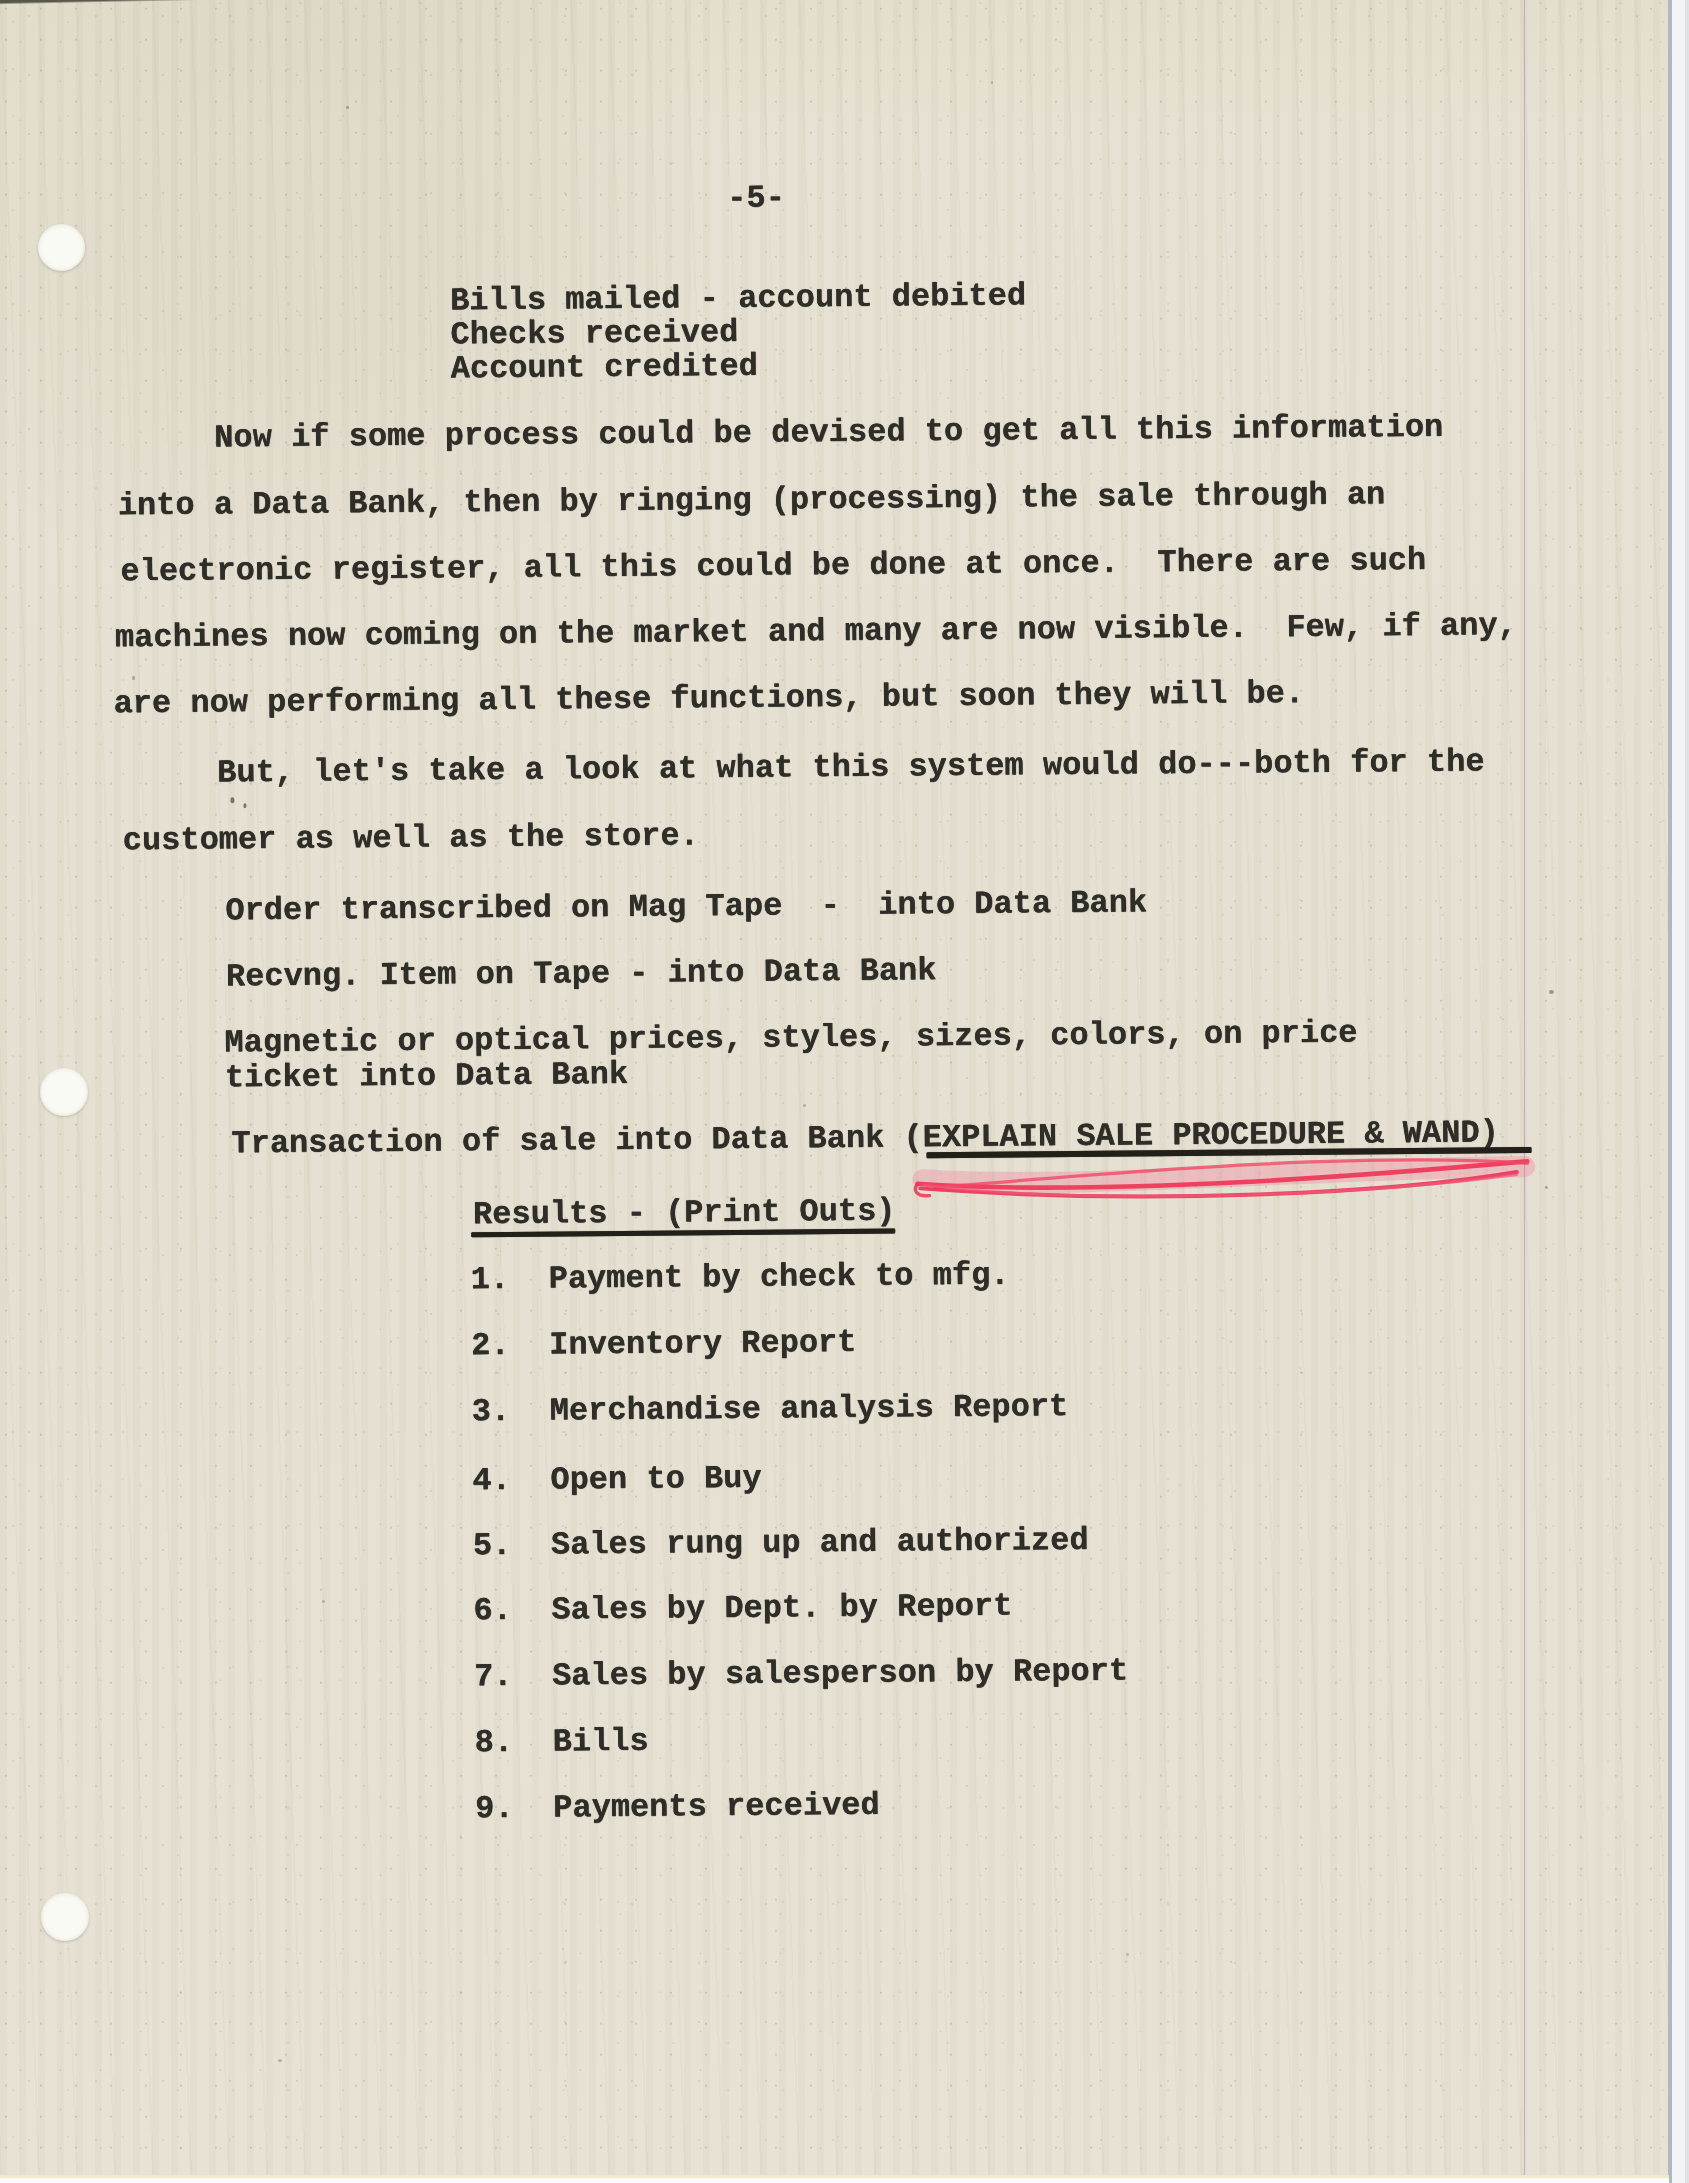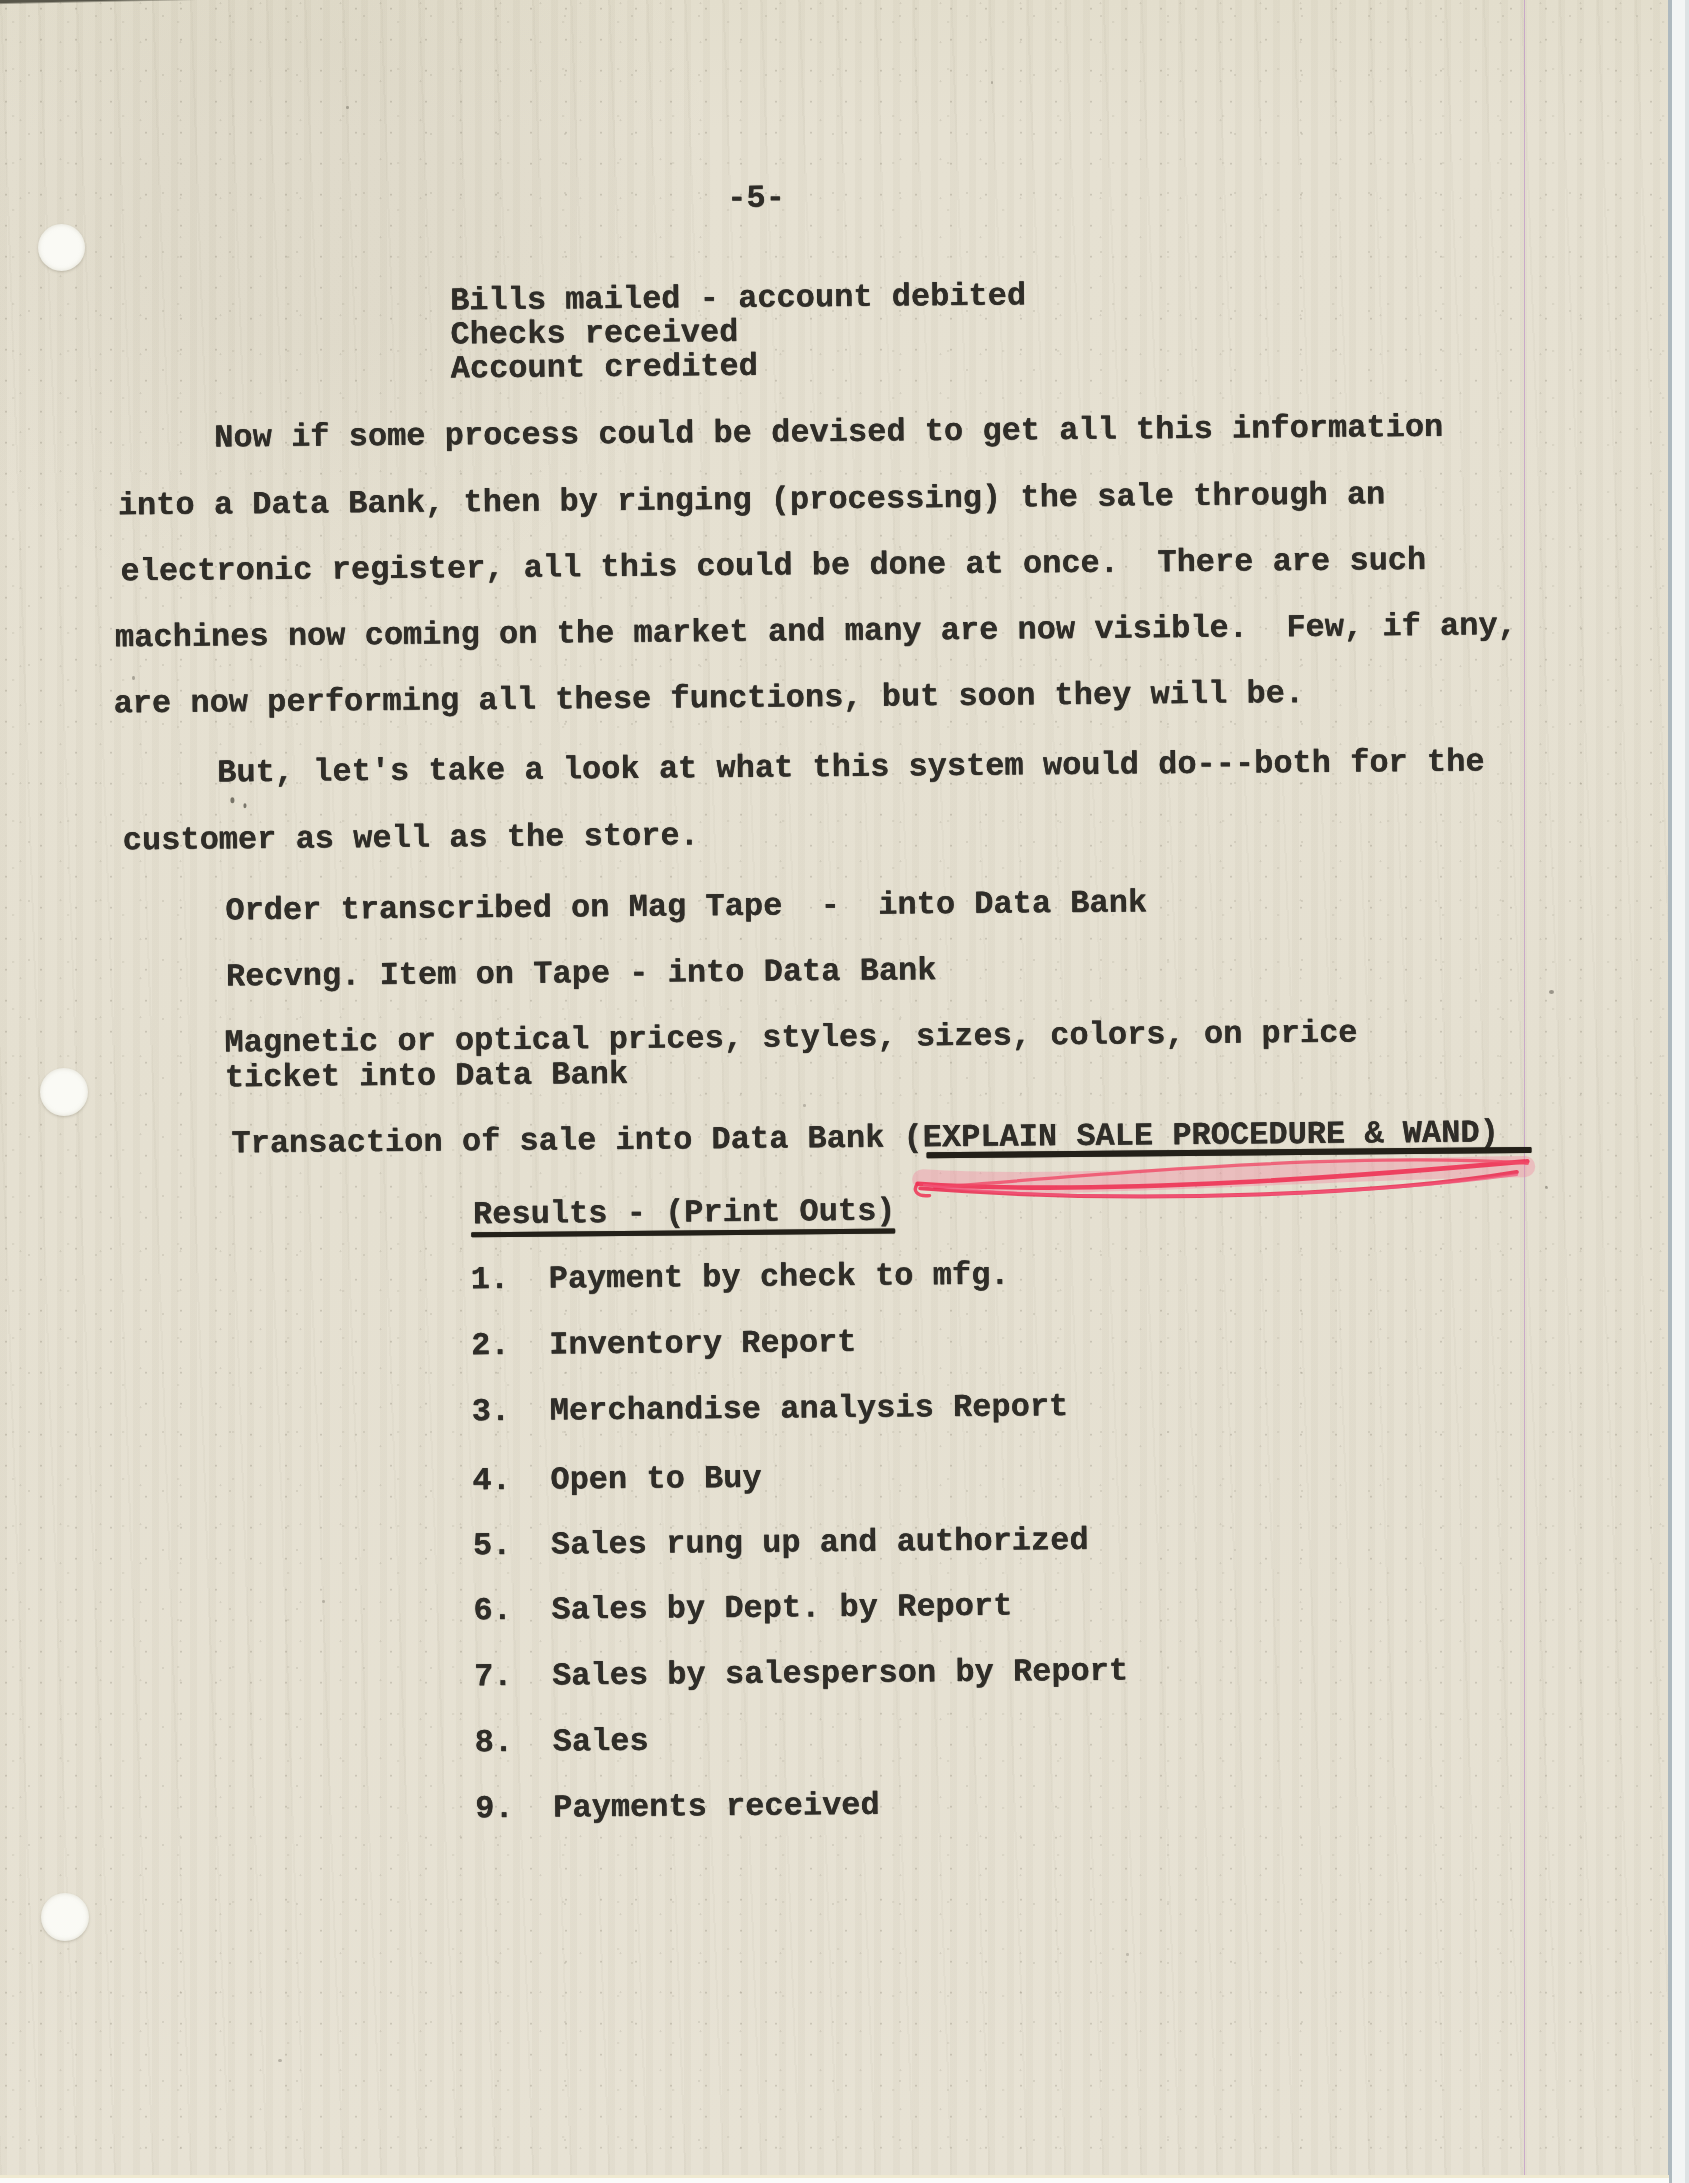--- a/index.html
+++ b/index.html
@@ -87,21 +87,21 @@
     <div class="tline" style="left:472px;top:1196px;">Results - (Print Outs)</div>
     <div class="rule" style="left:470px;top:1229px;width:424px;height:5.3px;"></div>
 
     <div class="tline" style="left:469px;top:1261px;"><span class="num">1.</span><span>Payment by check to mfg.</span></div>
     <div class="tline" style="left:469px;top:1327px;"><span class="num">2.</span><span>Inventory Report</span></div>
     <div class="tline" style="left:469px;top:1393px;"><span class="num">3.</span><span>Merchandise analysis Report</span></div>
     <div class="tline" style="left:469px;top:1462px;"><span class="num">4.</span><span>Open to Buy</span></div>
     <div class="tline" style="left:469px;top:1527px;"><span class="num">5.</span><span>Sales rung up and authorized</span></div>
     <div class="tline" style="left:469px;top:1592px;"><span class="num">6.</span><span>Sales by Dept. by Report</span></div>
     <div class="tline" style="left:469px;top:1658px;"><span class="num">7.</span><span>Sales by salesperson by Report</span></div>
-    <div class="tline" style="left:469px;top:1724px;"><span class="num">8.</span><span>Sales</span></div>
+    <div class="tline" style="left:469px;top:1724px;"><span class="num">8.</span><span>Bills</span></div>
     <div class="tline" style="left:469px;top:1790px;"><span class="num">9.</span><span>Payments received</span></div>
 
     <svg class="scribble" width="636" height="66" viewBox="0 0 960 100">
       <path d="M 18,34 C 260,52 660,20 930,22" fill="none" stroke="rgba(246,120,152,0.33)" stroke-width="32" stroke-linecap="round"></path>
       <path d="M 10,40 C 300,62 710,32 934,14" fill="none" stroke="#ee3355" stroke-width="7" stroke-linecap="round" opacity="0.9"></path>
       <path d="M 934,17 C 660,-4 260,30 36,46" fill="none" stroke="#f04866" stroke-width="5" stroke-linecap="round" opacity="0.8"></path>
       <path d="M 14,47 C 360,76 730,60 918,30" fill="none" stroke="#ea2c50" stroke-width="6" stroke-linecap="round" opacity="0.85"></path>
       <path d="M 918,34 C 610,72 210,68 20,42" fill="none" stroke="#f2557a" stroke-width="4" stroke-linecap="round" opacity="0.7"></path>
       <path d="M 10,40 C 2,50 8,60 28,58" fill="none" stroke="#ee3355" stroke-width="5" stroke-linecap="round" opacity="0.85"></path>
     </svg>

